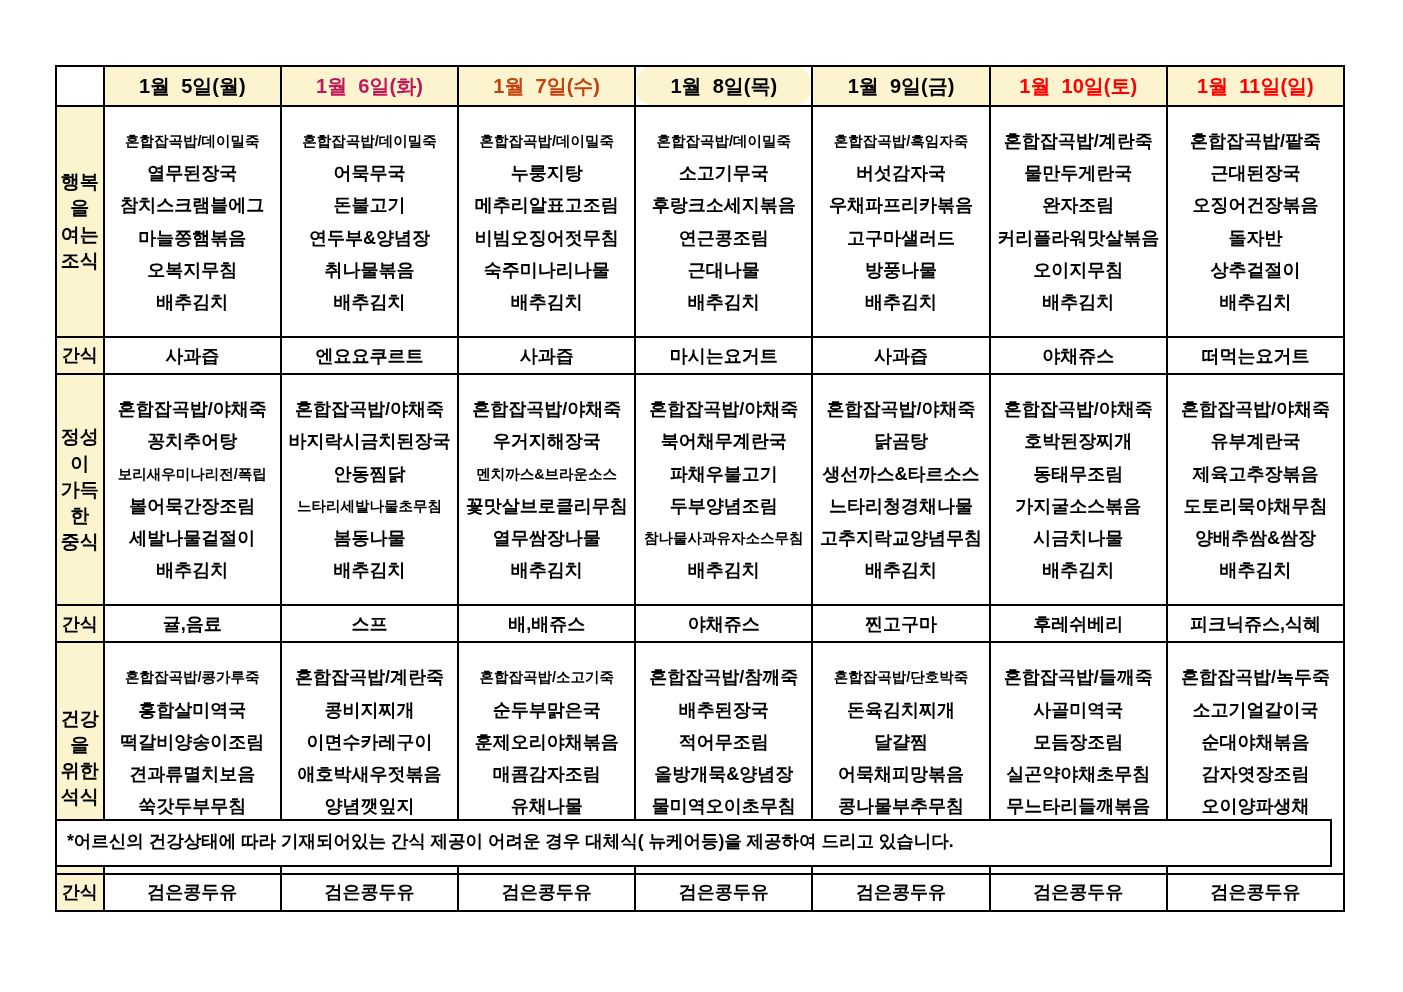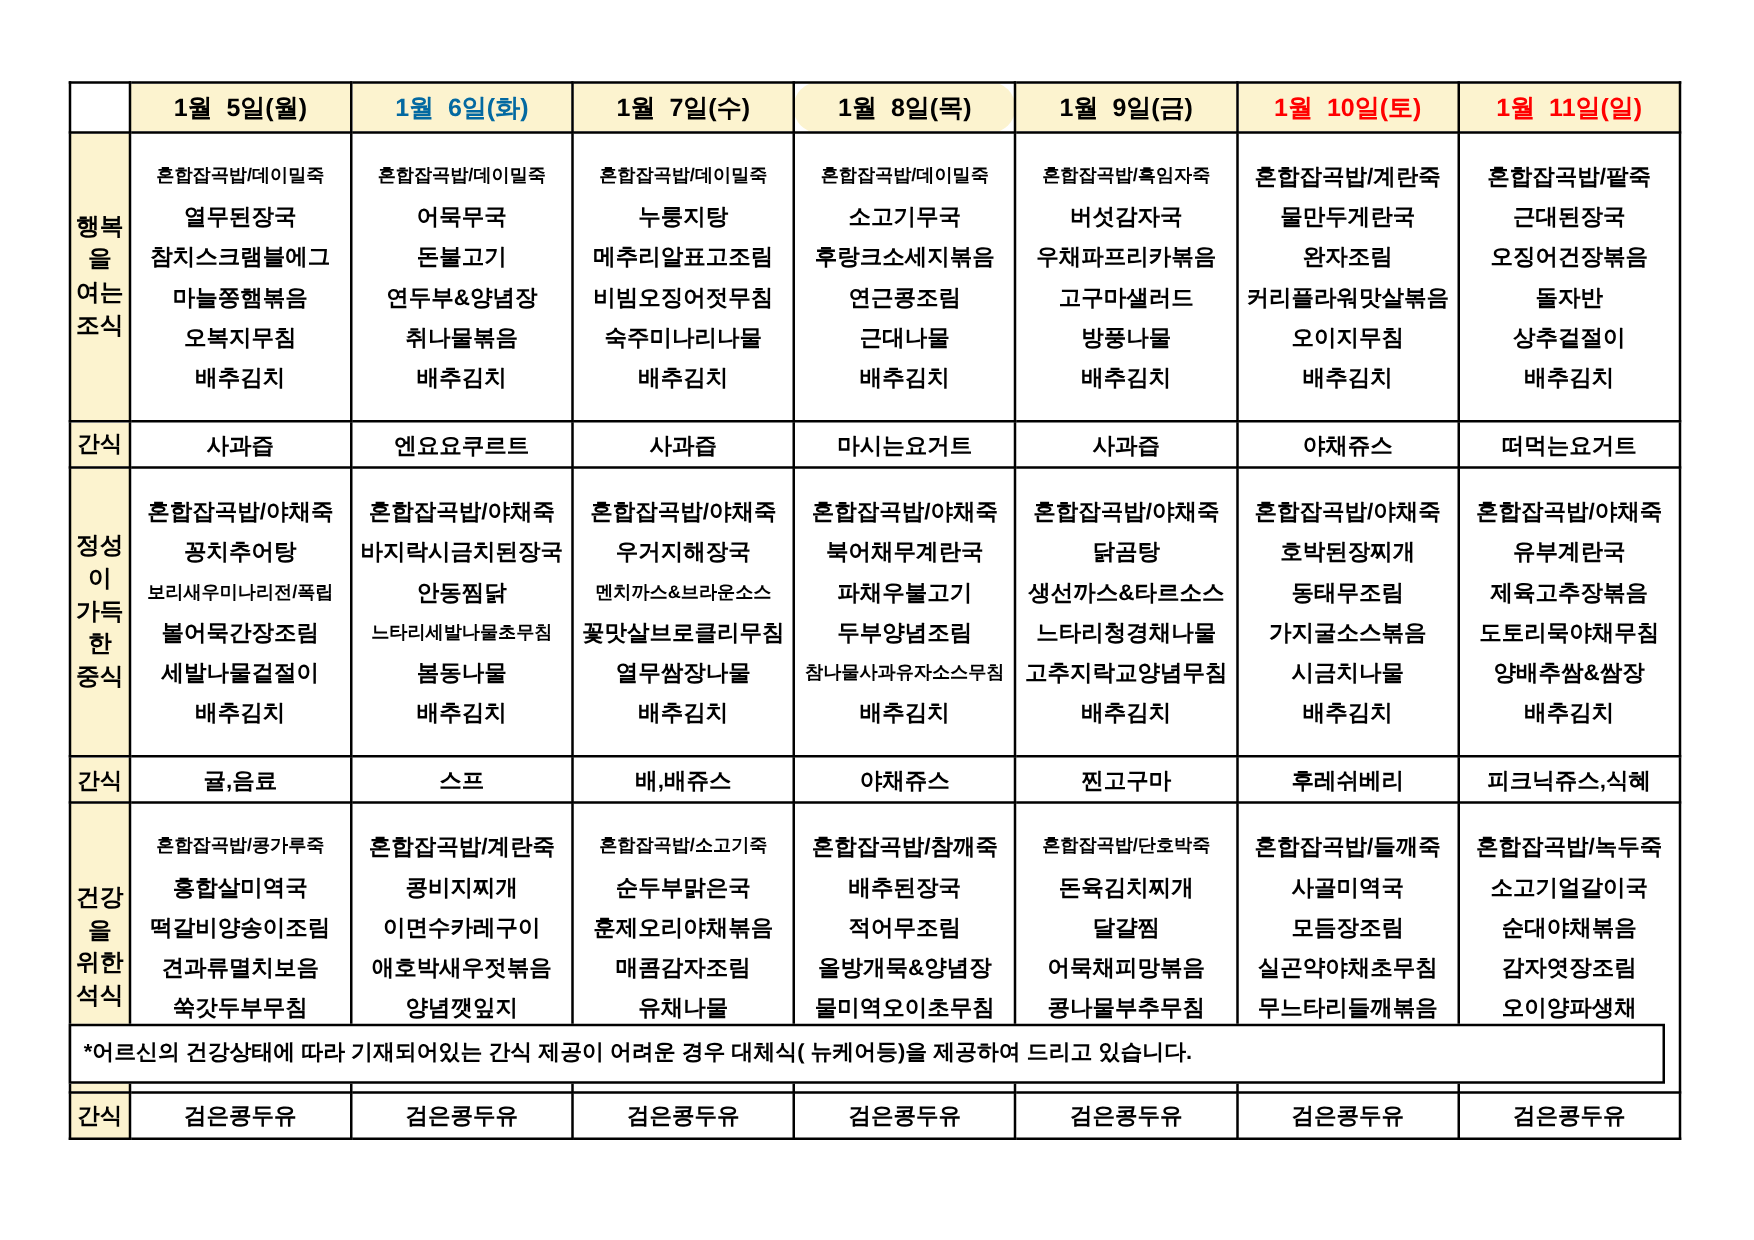--- a/index.html
+++ b/index.html
@@ -72,22 +72,22 @@
 </head>
 <body>
 
 <div class="page">
   <table class="menu-table">
     <thead>
       <tr id="header-row">
         <th class="label-col corner"></th>
 
       <th class="day-col" style="color: rgb(0, 0, 0);">1월  5일(월)</th>
-          <th class="day-col" style="color: #0369a1;">1월  6일(화)</th>
-          <th class="day-col" style="color: #000000;">1월  7일(수)</th>
+          <th class="day-col" style="color: #be185d;">1월  6일(화)</th>
+          <th class="day-col" style="color: #c2410c;">1월  7일(수)</th>
           <th class="day-col" style="color: rgb(0, 0, 0); border-radius: 19px;">1월  8일(목)</th>
           <th class="day-col" style="color: rgb(0, 0, 0);">1월  9일(금)</th>
           <th class="day-col" style="color: rgb(255, 0, 0);">1월  10일(토)</th>
           <th class="day-col" style="color: rgb(255, 0, 0);">1월  11일(일)</th>
         </tr>
     </thead>
     <tbody id="table-body">
 
     <tr class="meal-row">
           <th class="row-label label-col">행복을

